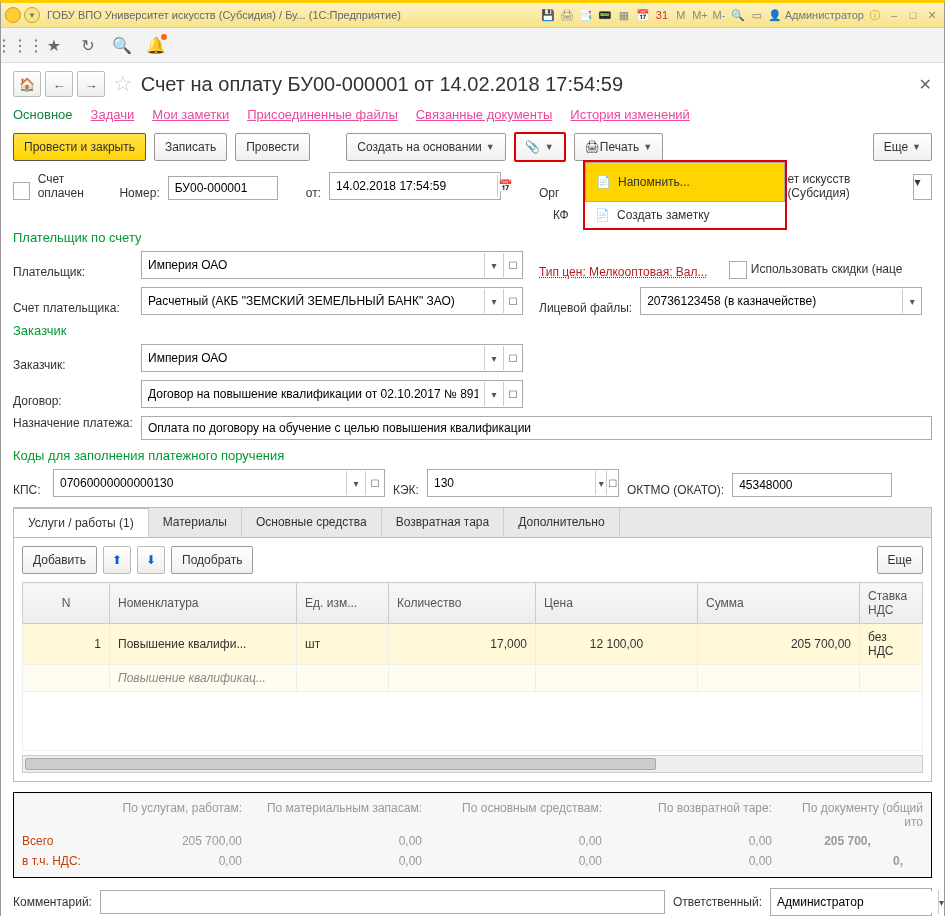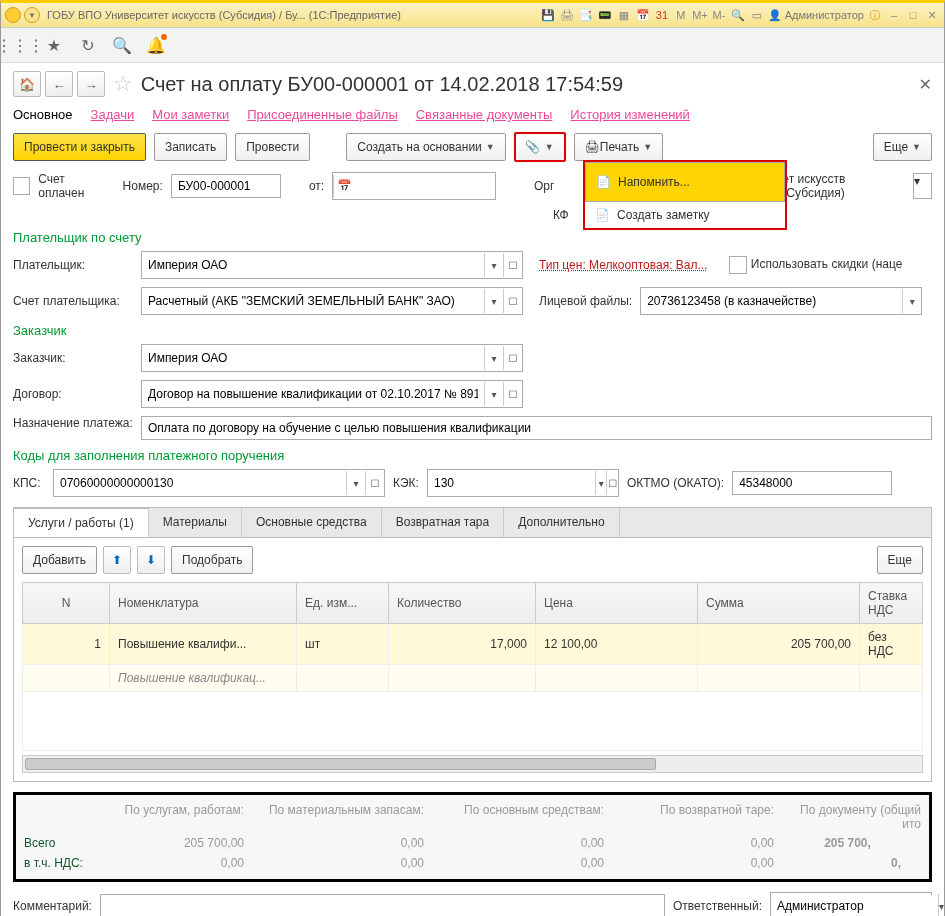--- a/index.html
+++ b/index.html
@@ -16,31 +16,31 @@
 .bell-dot{position:relative}
 .bell-dot::after{content:"";width:6px;height:6px;background:#ff6600;border-radius:50%;position:absolute;top:-2px;right:-2px}
 .content{padding:8px 12px 12px 12px}
 .headerrow{display:flex;align-items:center;gap:8px;margin-bottom:6px}
 .winbtns{display:flex;gap:4px}
 .winbtns .wb{width:26px;height:24px;border:1px solid #bbb;background:linear-gradient(#fff,#eee);border-radius:2px;display:flex;align-items:center;justify-content:center;font-size:13px;color:#555;cursor:pointer}
 .star{color:#ccc;font-size:22px}
 .doctitle{font-size:20px;font-weight:500;color:#333}
 .closex{margin-left:auto;font-size:16px;color:#666;cursor:pointer}
 .tabs1{display:flex;gap:18px;padding:4px 0 10px 0;font-size:13px}
-.tabs1 .main{color:#000000}
+.tabs1 .main{color:#15803d}
 .tabs1 .lnk{color:#ec4899;text-decoration:underline;cursor:pointer}
 .cmdrow{display:flex;align-items:center;gap:8px;margin-bottom:10px;position:relative}
 .btn{height:26px;padding:0 10px;border:1px solid #999;background:linear-gradient(#fff,#f0f0f0);border-radius:2px;display:flex;align-items:center;cursor:pointer;font-size:12px;white-space:nowrap}
 .btn.yel{background:linear-gradient(#ffe34d,#ffd400);border-color:#555;font-weight:500}
 .btn .arr{margin-left:4px;font-size:9px;color:#555}
 .dropdown{position:absolute;top:28px;left:570px;width:200px;background:#fff;border:2px solid #d00;z-index:10}
 .dropdown .item{display:flex;align-items:center;gap:8px;padding:6px 10px;cursor:pointer}
 .dropdown .item.sel{background:#ffd400}
 .dropdown .ico2{width:14px;height:14px;font-size:12px}
-.formrow{display:flex;align-items:center;gap:8px;margin-bottom:8px;font-size:12px}
+.formrow{display:flex;align-items:flex-end;gap:8px;margin-bottom:8px;font-size:12px}
 .lbl{min-width:120px;color:#333}
 .inp{height:24px;border:1px solid #aaa;background:#fff;padding:0 6px;font-size:12px;box-sizing:border-box}
 .chk{width:16px;height:16px;border:1px solid #aaa;background:#fff;display:inline-block;vertical-align:middle}
 .sel{display:flex;align-items:center;border:1px solid #aaa;height:26px;background:#fff}
 .sel input{border:none;outline:none;height:22px;padding:0 6px;flex:1;font-size:12px}
 .sel .sb{width:18px;height:24px;border-left:1px solid #ccc;display:flex;align-items:center;justify-content:center;font-size:10px;color:#555;cursor:pointer}
 .sect{color:#009933;font-size:13px;margin:8px 0 6px 0}
 .lnk2{color:#b91c1c;text-decoration:underline dotted;cursor:pointer}
 .tabs2{display:flex;border:1px solid #bbb;border-bottom:none;background:#e8e8e8;font-size:12px;margin-top:10px}
 .tabs2 .t{padding:7px 14px;cursor:pointer;border-right:1px solid #ccc}
@@ -48,25 +48,25 @@
 .tabpane{border:1px solid #bbb;padding:8px}
 .tblhead{display:flex;align-items:center;gap:6px;margin-bottom:8px}
 .arrowbtn{width:26px;height:26px;border:1px solid #bbb;background:linear-gradient(#fff,#eee);border-radius:2px;display:flex;align-items:center;justify-content:center;cursor:pointer}
 table.data{width:100%;border-collapse:collapse;font-size:12px}
 table.data th{background:linear-gradient(#f7f7f7,#ededed);border:1px solid #ccc;padding:6px 8px;text-align:left;font-weight:normal;color:#555}
 table.data td{border:1px solid #eee;padding:6px 8px;background:#fff9d9}
 table.data tr.sub td{font-style:italic;color:#888;background:#fffdf0}
 .tbl-scroll{height:58px;background:#fff;border:1px solid #eee;margin-top:-1px}
 .hscroll{height:16px;background:#eee;border:1px solid #ccc;position:relative;margin-top:4px}
 .hscroll .thumb{position:absolute;left:2px;top:2px;height:10px;width:70%;background:#ccc;border:1px solid #aaa;border-radius:2px}
-.totals{margin-top:10px;border:3px solid #000000;background:#f7f7f7;padding:6px 0;font-size:12px}
+.totals{margin-top:10px;border:1px solid #000000;background:#f7f7f7;padding:6px 0;font-size:12px}
 .totals .hr{display:grid;grid-template-columns:70px 170px 180px 180px 170px 1fr;color:#999;padding:2px 8px}
 .totals .r{display:grid;grid-template-columns:70px 170px 180px 180px 170px 1fr;padding:3px 8px}
 .totals .r .c{color:#999;text-align:right;padding-right:20px}
-.totals .r .lab{color:#14532d}
+.totals .r .lab{color:#c2410c}
 .totals .b{font-weight:bold;color:#333}
 .footrow{display:flex;align-items:center;gap:8px;margin-top:10px}
 .grey{color:#999}
 .calbtn{width:22px;height:22px;border-left:1px solid #ccc;display:flex;align-items:center;justify-content:center;font-size:12px}
 </style>
 </head>
 <body>
 
 <div class="window">
  <div class="titlebar">
@@ -157,20 +157,21 @@
    </div>
   </div>
 
   <div class="formrow">
    <span class="chk"></span>
    <span style="margin-right:4px">Счет оплачен</span>
    <span>Номер:</span>
    <input class="inp" style="width: 110px;" value="БУ00-000001">
    <span style="margin-left:20px">от:</span>
    <div class="sel" style="width:170px">
+     <input value="14.02.2018 17:54:59" style="">
      <span class="calbtn">📅</span>
    </div>
    <span style="margin-left:30px">Орг</span>
    <span style="margin-left:220px">ет искусств (Субсидия)</span>
    <span class="sb" style="border:1px solid #aaa;width:18px;height:24px">▾</span>
   </div>
   <div class="formrow" style="justify-content:flex-start">
     <span style="margin-left:540px">КФ</span>
   </div>
 
@@ -270,21 +271,21 @@
      <th style="width:130px">Количество</th>
      <th style="width:145px">Цена</th>
      <th style="width:145px">Сумма</th>
      <th>Ставка НДС</th>
     </tr>
     <tr>
      <td style="text-align:right">1</td>
      <td>Повышение квалифи...</td>
      <td>шт</td>
      <td style="text-align:right">17,000</td>
-     <td style="text-align:left">12 100,00</td>
+     <td style="text-align:center">12 100,00</td>
      <td style="text-align:right">205 700,00</td>
      <td>без НДС</td>
     </tr>
     <tr class="sub">
      <td></td>
               <td>Повышение квалификац...</td>
               <td></td>
               <td></td>
               <td></td>
               <td></td>

